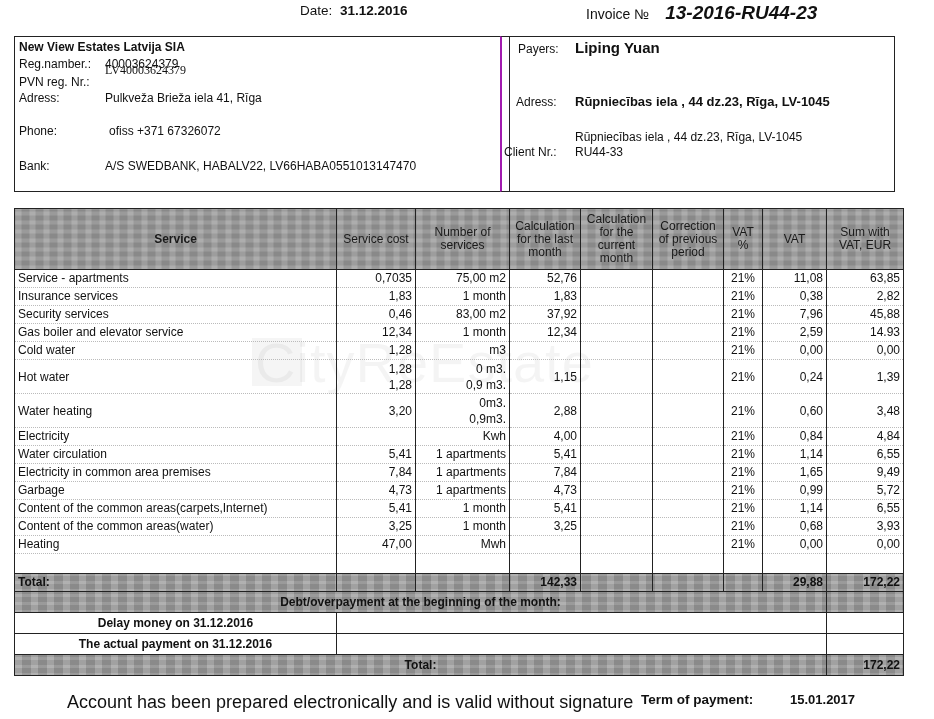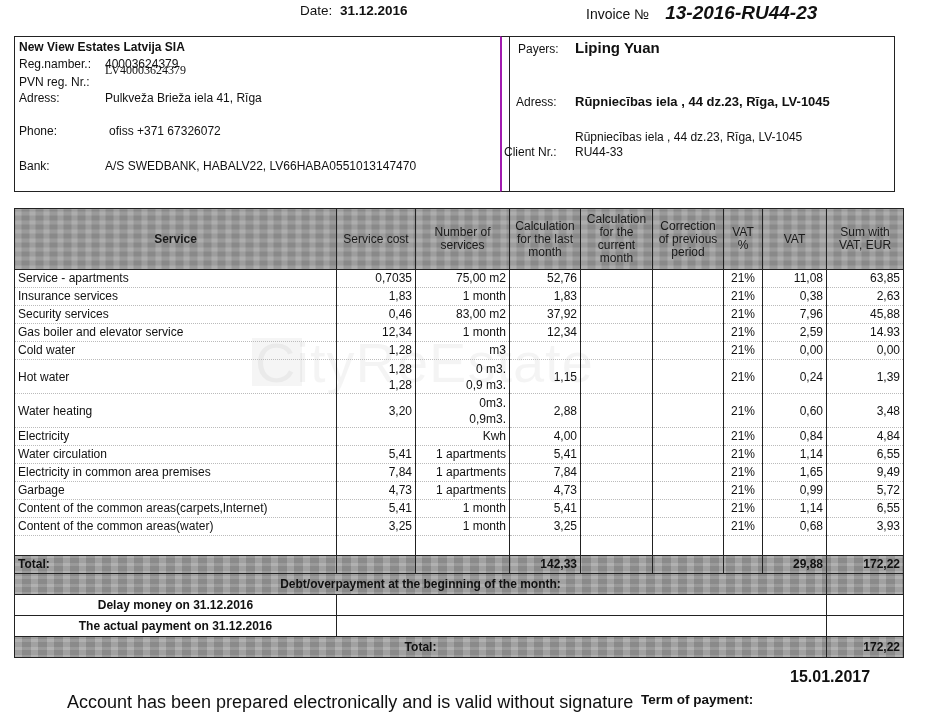--- a/index.html
+++ b/index.html
@@ -46,21 +46,21 @@
   tr.summary td { height:20px; line-height:20px; font-weight:bold; border-top:1.5px solid #222; border-bottom:1.5px solid #222; text-align:center; }
   tr.summary td.amt { text-align:right; }
   .multi { display:block; line-height:16px; }
 
   .watermark { position:absolute; left:255px; top:330px; font-size:56px; color:rgba(0,0,0,0.045);
                letter-spacing:1px; pointer-events:none; }
   .wm-box { position:absolute; left:252px; top:338px; width:50px; height:48px; background:rgba(0,0,0,0.04); }
 
   #footer-note { left:67px; top:692px; font-size:18px; }
   #term-label { left:641px; top:692px; font-size:13.5px; font-weight:bold; }
-  #term-val { left:790px; top:668px; font-size:16px; font-weight:bold; }
+  #term-val { left:790px; top:692px; font-size:13px; font-weight:bold; }
 </style>
 </head>
 <body>
 
 <div id="date-line" class="abs">
   <span>Date:</span>
   <span class="val">31.12.2016</span>
 </div>
 <div id="invoice-line" class="abs">
   <span>Invoice №</span>
@@ -134,21 +134,21 @@
       </tr>
       <tr class="row">
         <td class="svc">Insurance services</td>
         <td>1,83</td>
         <td>1 month</td>
         <td>1,83</td>
         <td></td>
         <td></td>
         <td class="vatp">21%</td>
         <td>0,38</td>
-        <td>2,63</td>
+        <td>2,82</td>
       </tr>
       <tr class="row">
         <td class="svc">Security services</td>
         <td>0,46</td>
         <td>83,00 m2</td>
         <td>37,92</td>
         <td></td>
         <td></td>
         <td class="vatp">21%</td>
         <td>7,96</td>
@@ -266,20 +266,31 @@
         <td class="svc">Content of the common areas(water)</td>
         <td>3,25</td>
         <td>1 month</td>
         <td>3,25</td>
         <td></td>
         <td></td>
         <td class="vatp">21%</td>
         <td>0,68</td>
         <td>3,93</td>
       </tr>
+      <tr class="row">
+        <td class="svc">Heating</td>
+        <td>47,00</td>
+        <td>Mwh</td>
+        <td></td>
+        <td></td>
+        <td></td>
+        <td class="vatp">21%</td>
+        <td>0,00</td>
+        <td>0,00</td>
+      </tr>
       <tr class="row blank">
         <td class="svc"></td>
         <td></td>
           <td></td>
         <td></td>
           <td></td>
         <td></td>
           <td></td>
         <td></td>
           <td></td>

